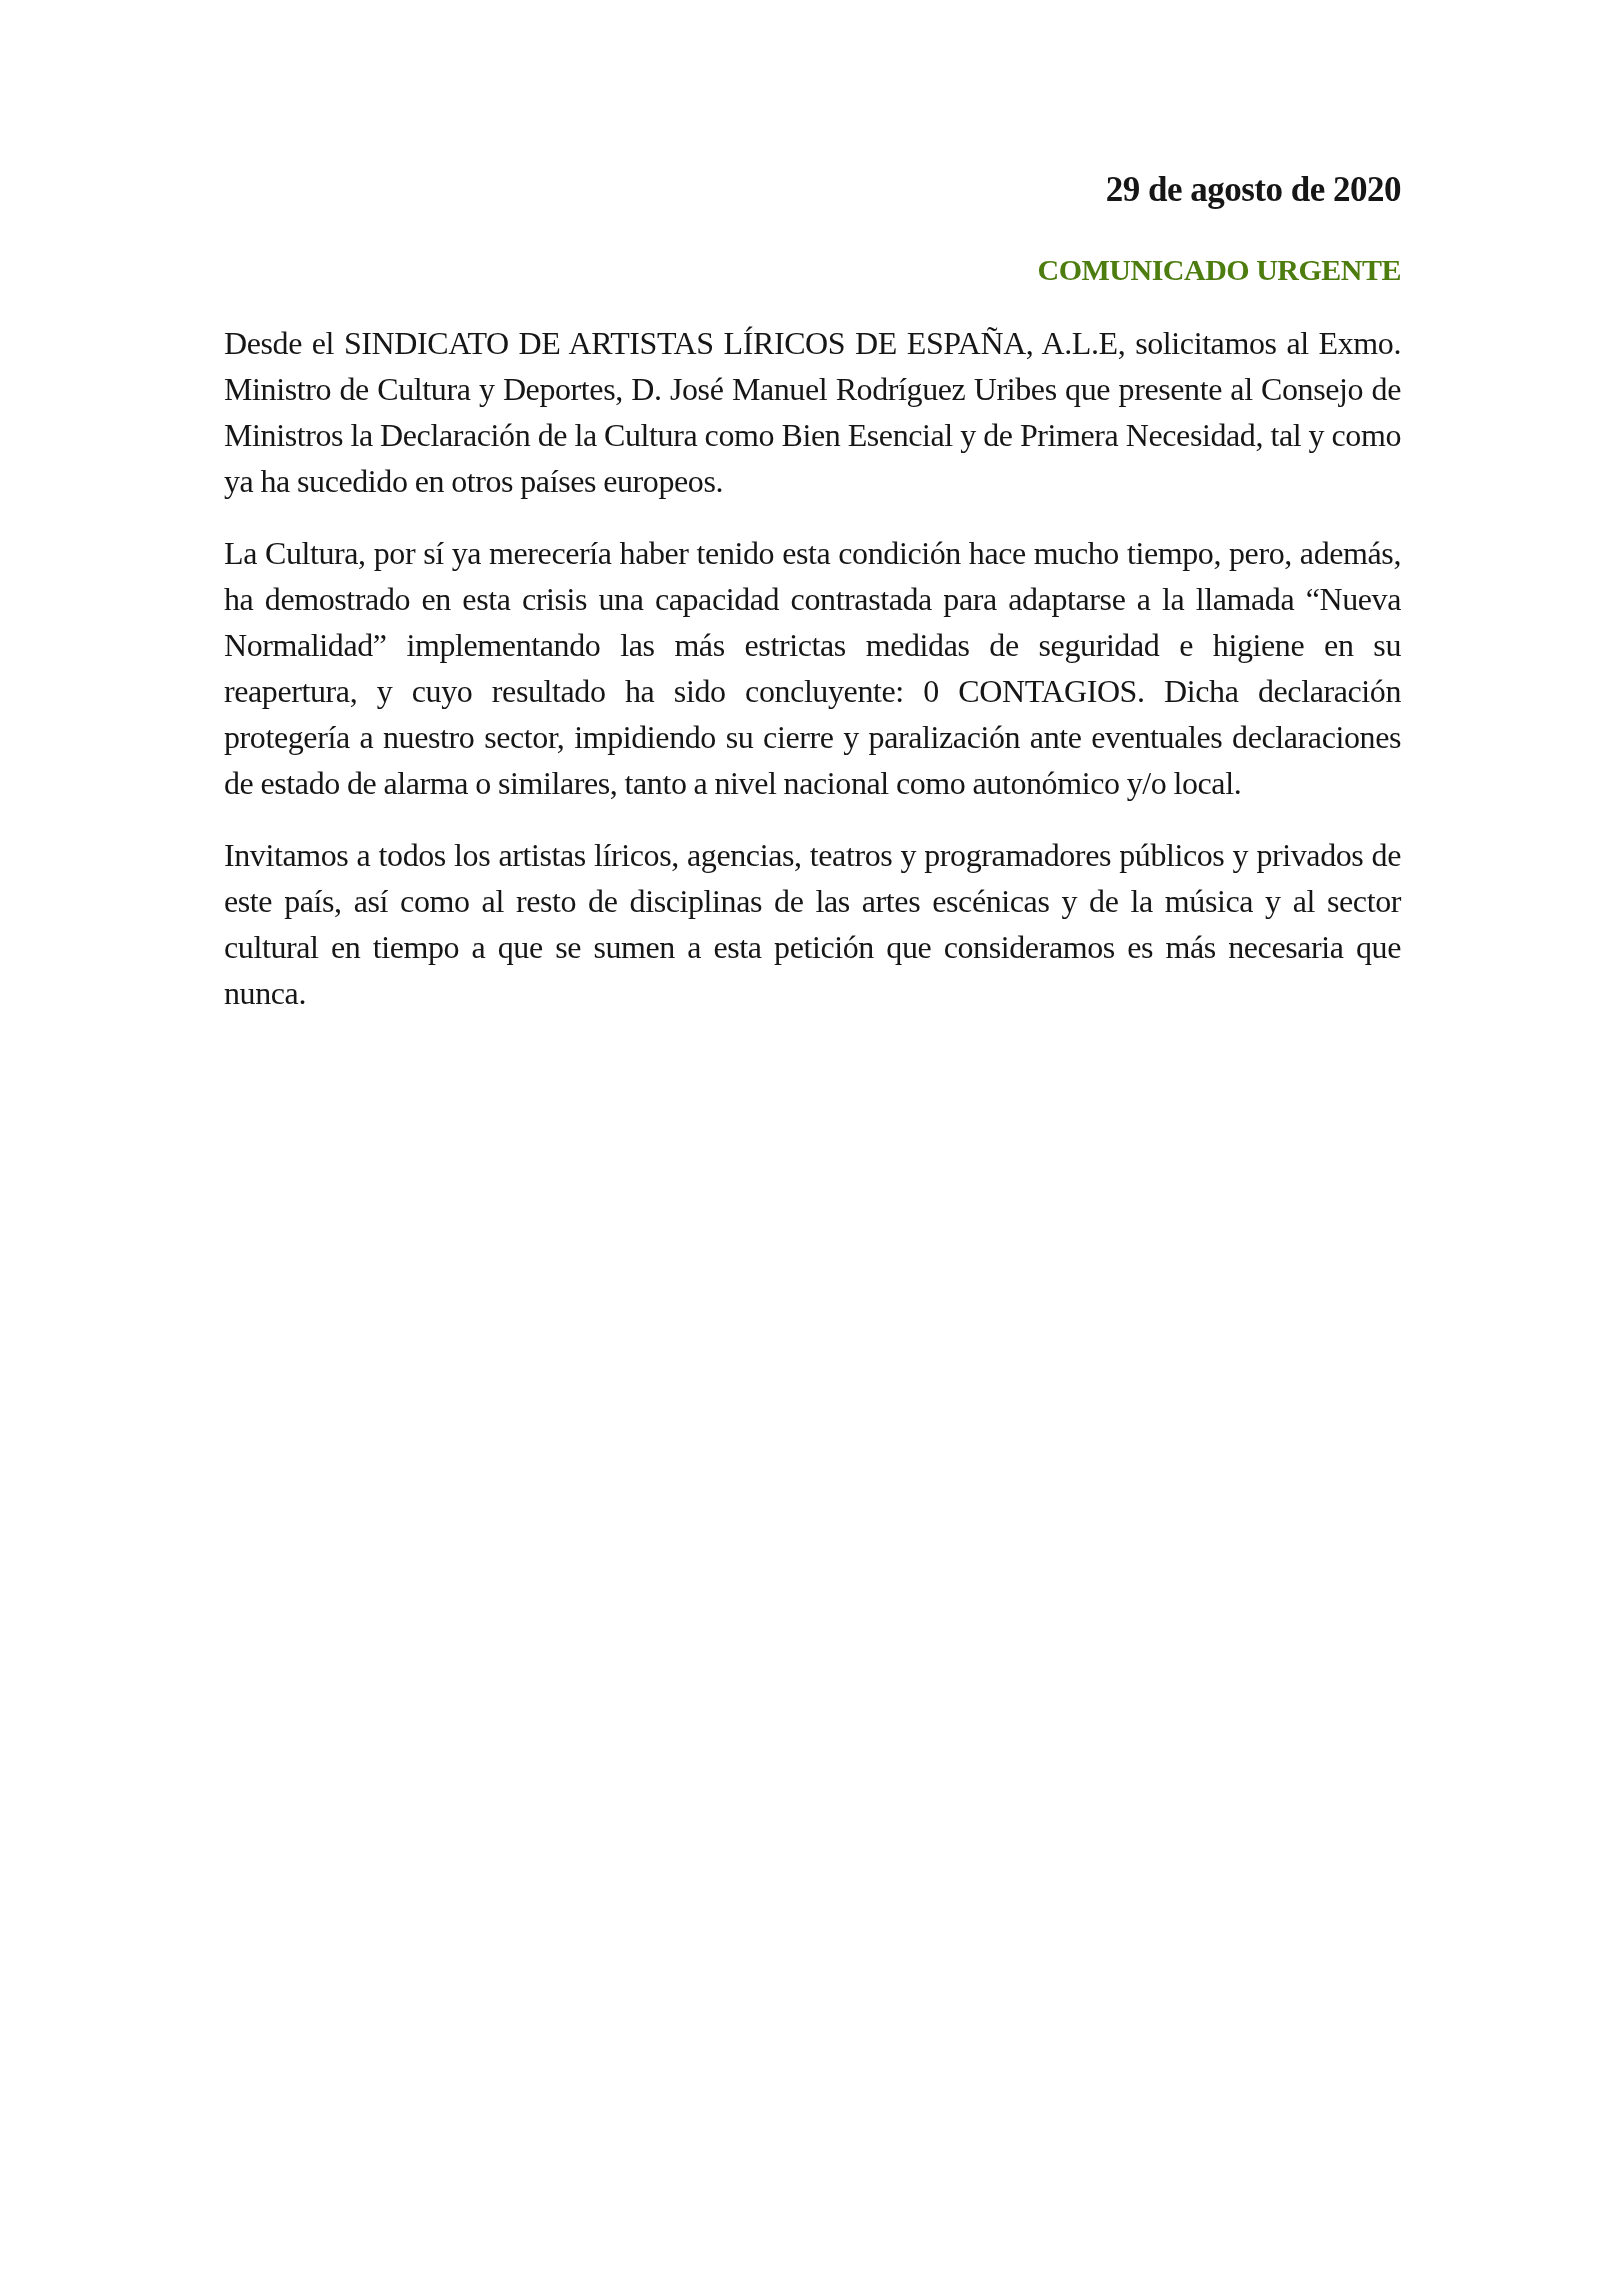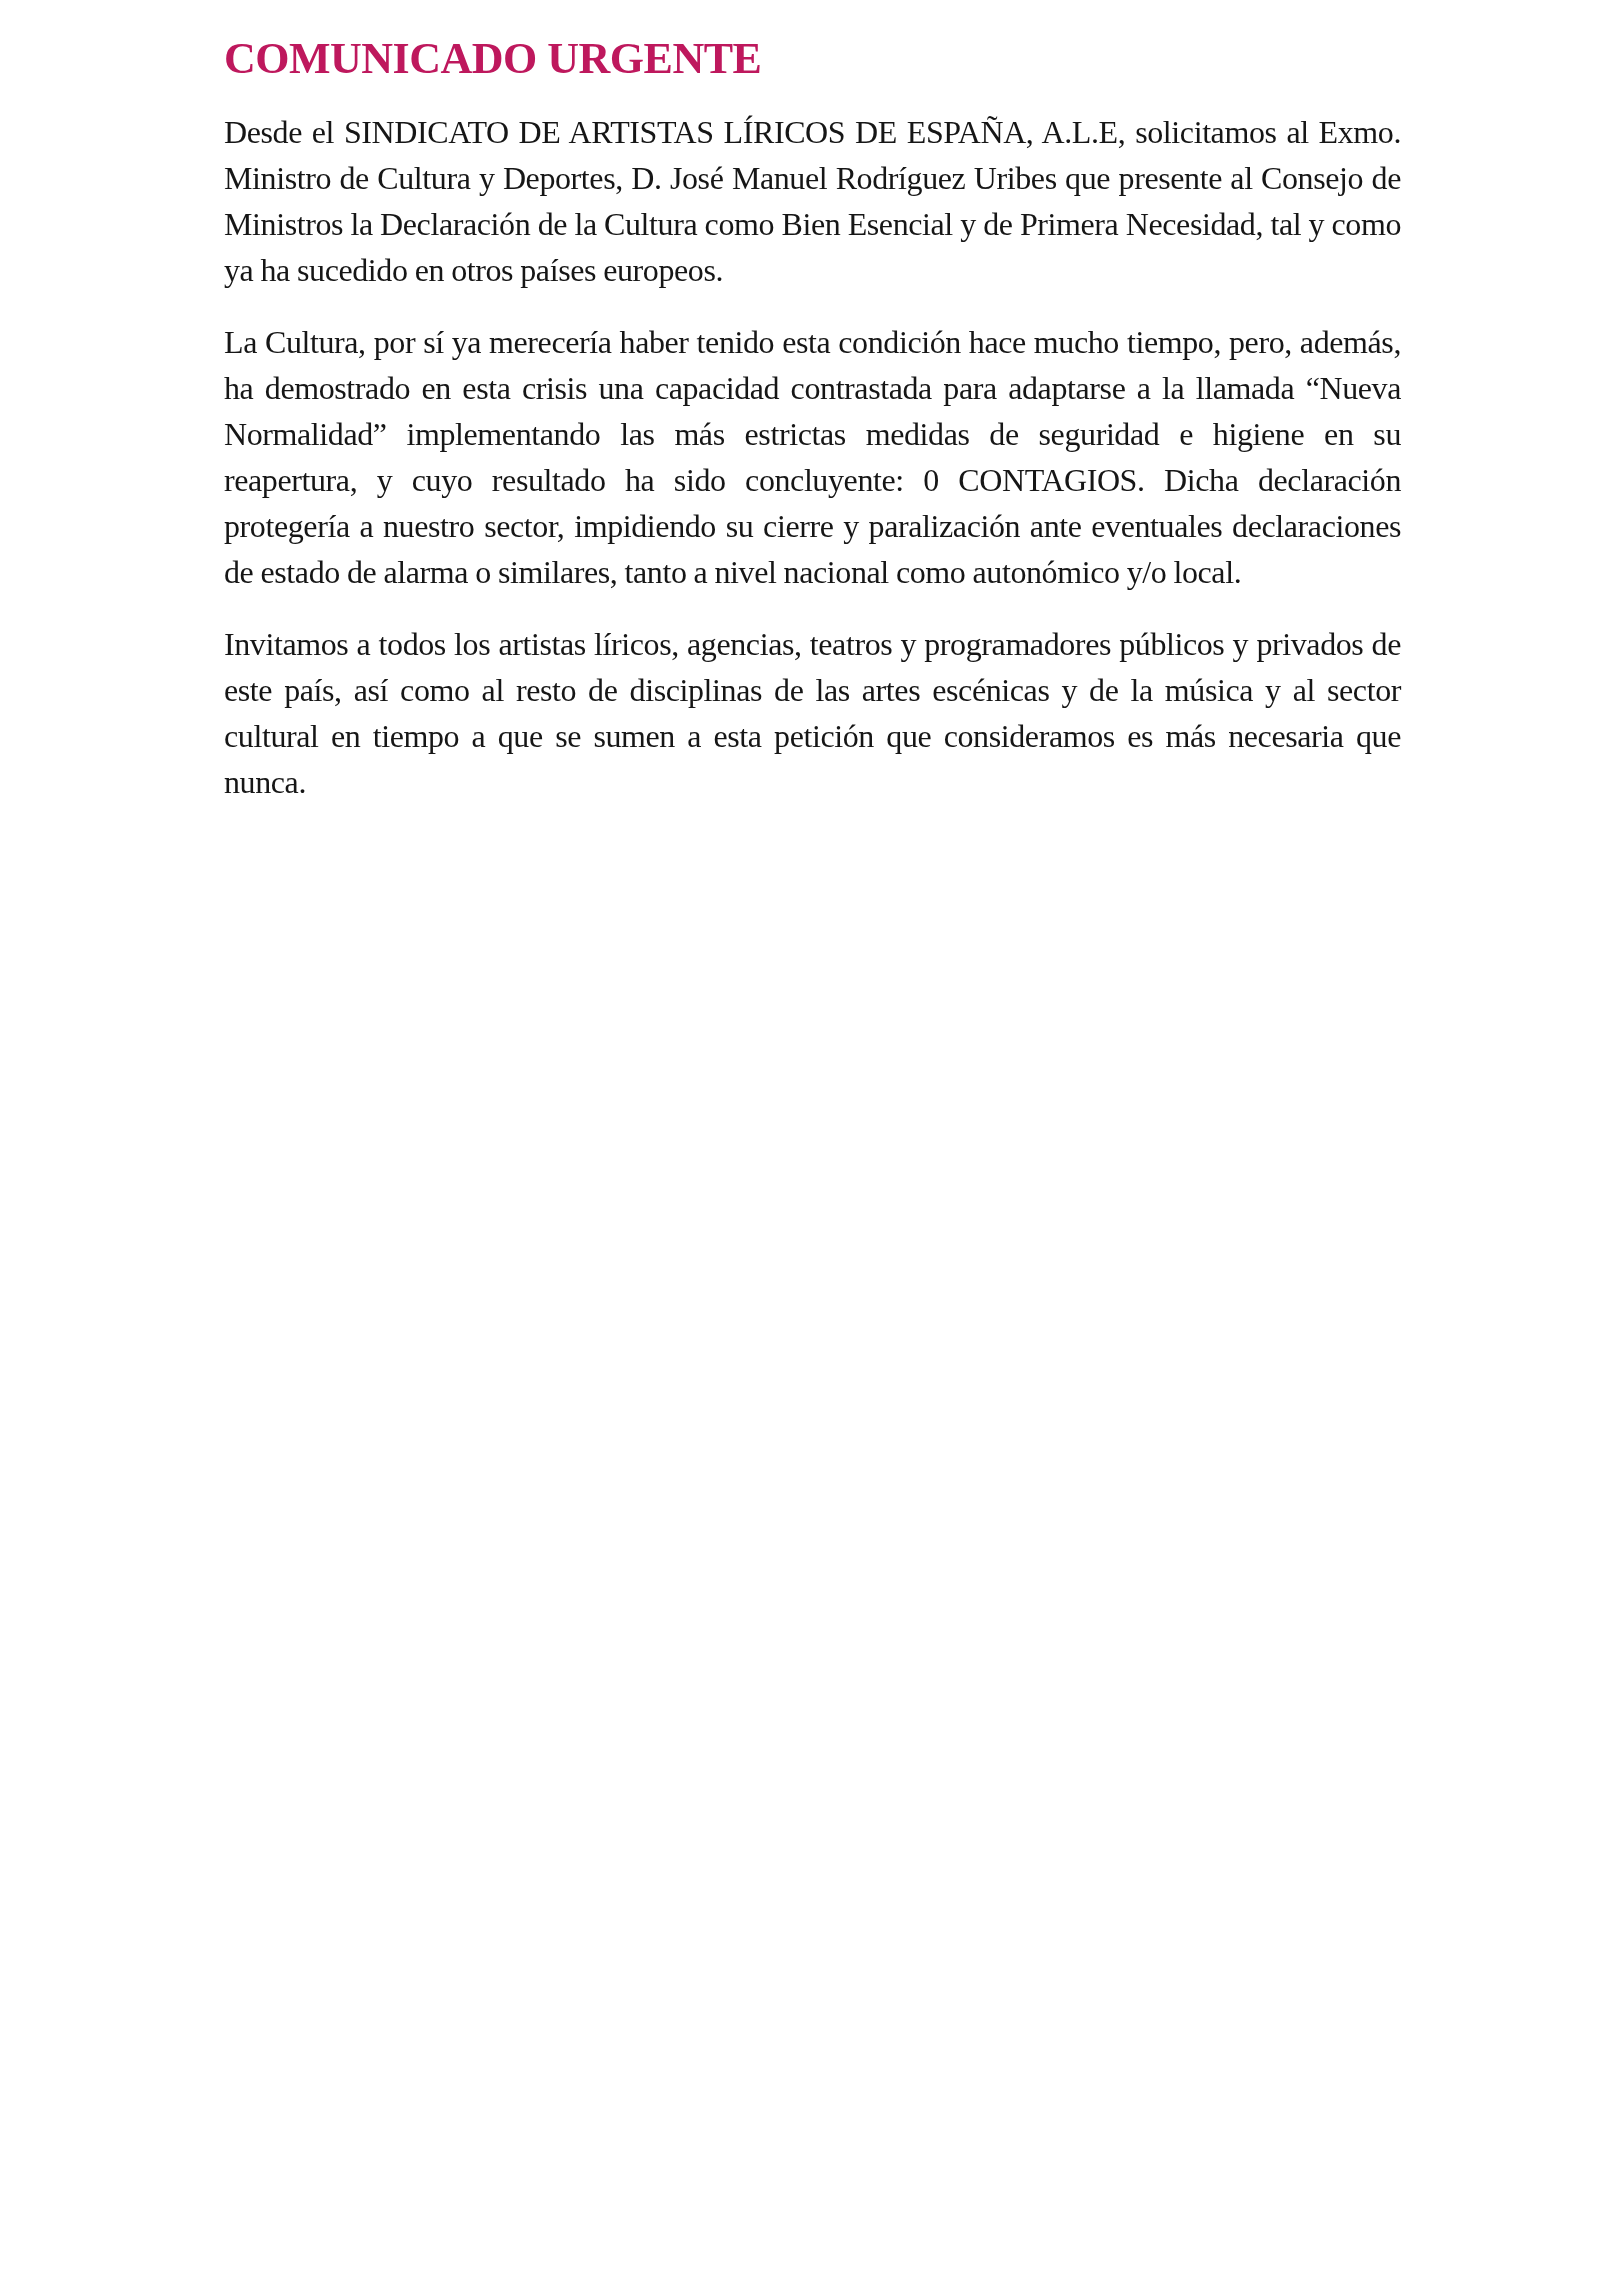--- a/index.html
+++ b/index.html
@@ -25,23 +25,23 @@
   .date {
     margin: 169px 0 0 0;
     text-align: right;
     font-weight: bold;
     font-size: 35px;
     line-height: 42px;
     letter-spacing: -0.5px;
   }
   .title {
     margin: 35px 0 0 0;
-    text-align: left;
-    color: #be185d;
-    font-size: 44px;
+    text-align: right;
+    color: #4d7c0f;
+    font-size: 30px;
     line-height: 48px;
     font-weight: bold;
     letter-spacing: -0.5px;
   }
   p.body {
     margin: 26px 0 0 0;
     font-size: 32px;
     line-height: 46px;
     font-weight: normal;
     text-align: justify;
@@ -75,20 +75,21 @@
     stroke: #1a1a1a;
     fill: none;
   }
 </style>
 </head>
 <body>
 
 <div class="page">
   <div class="content">
 
+    <p class="date">29 de agosto de 2020</p>
 
     <h1 class="title">COMUNICADO URGENTE</h1>
 
     <p class="body">Desde el SINDICATO DE ARTISTAS LÍRICOS DE ESPAÑA, A.L.E, solicitamos al Exmo. Ministro de Cultura y Deportes, D. José Manuel Rodríguez Uribes que presente al Consejo de Ministros la Declaración de la Cultura como Bien Esencial y de Primera Necesidad, tal y como ya ha sucedido en otros países europeos.</p>
 
     <p class="body">La Cultura, por sí ya merecería haber tenido esta condición hace mucho tiempo, pero, además, ha demostrado en esta crisis una capacidad contrastada para adaptarse a la llamada “Nueva Normalidad” implementando las más estrictas medidas de seguridad e higiene en su reapertura, y cuyo resultado ha sido concluyente: 0 CONTAGIOS. Dicha declaración protegería a nuestro sector, impidiendo su cierre y paralización ante eventuales declaraciones de estado de alarma o similares, tanto a nivel nacional como autonómico y/o local.</p>
 
     <p class="body">Invitamos a todos los artistas líricos, agencias, teatros y programadores públicos y privados de este país, así como al resto de disciplinas de las artes escénicas y de la música y al sector cultural en tiempo a que se sumen a esta petición que consideramos es más necesaria que nunca.</p>
 
 

